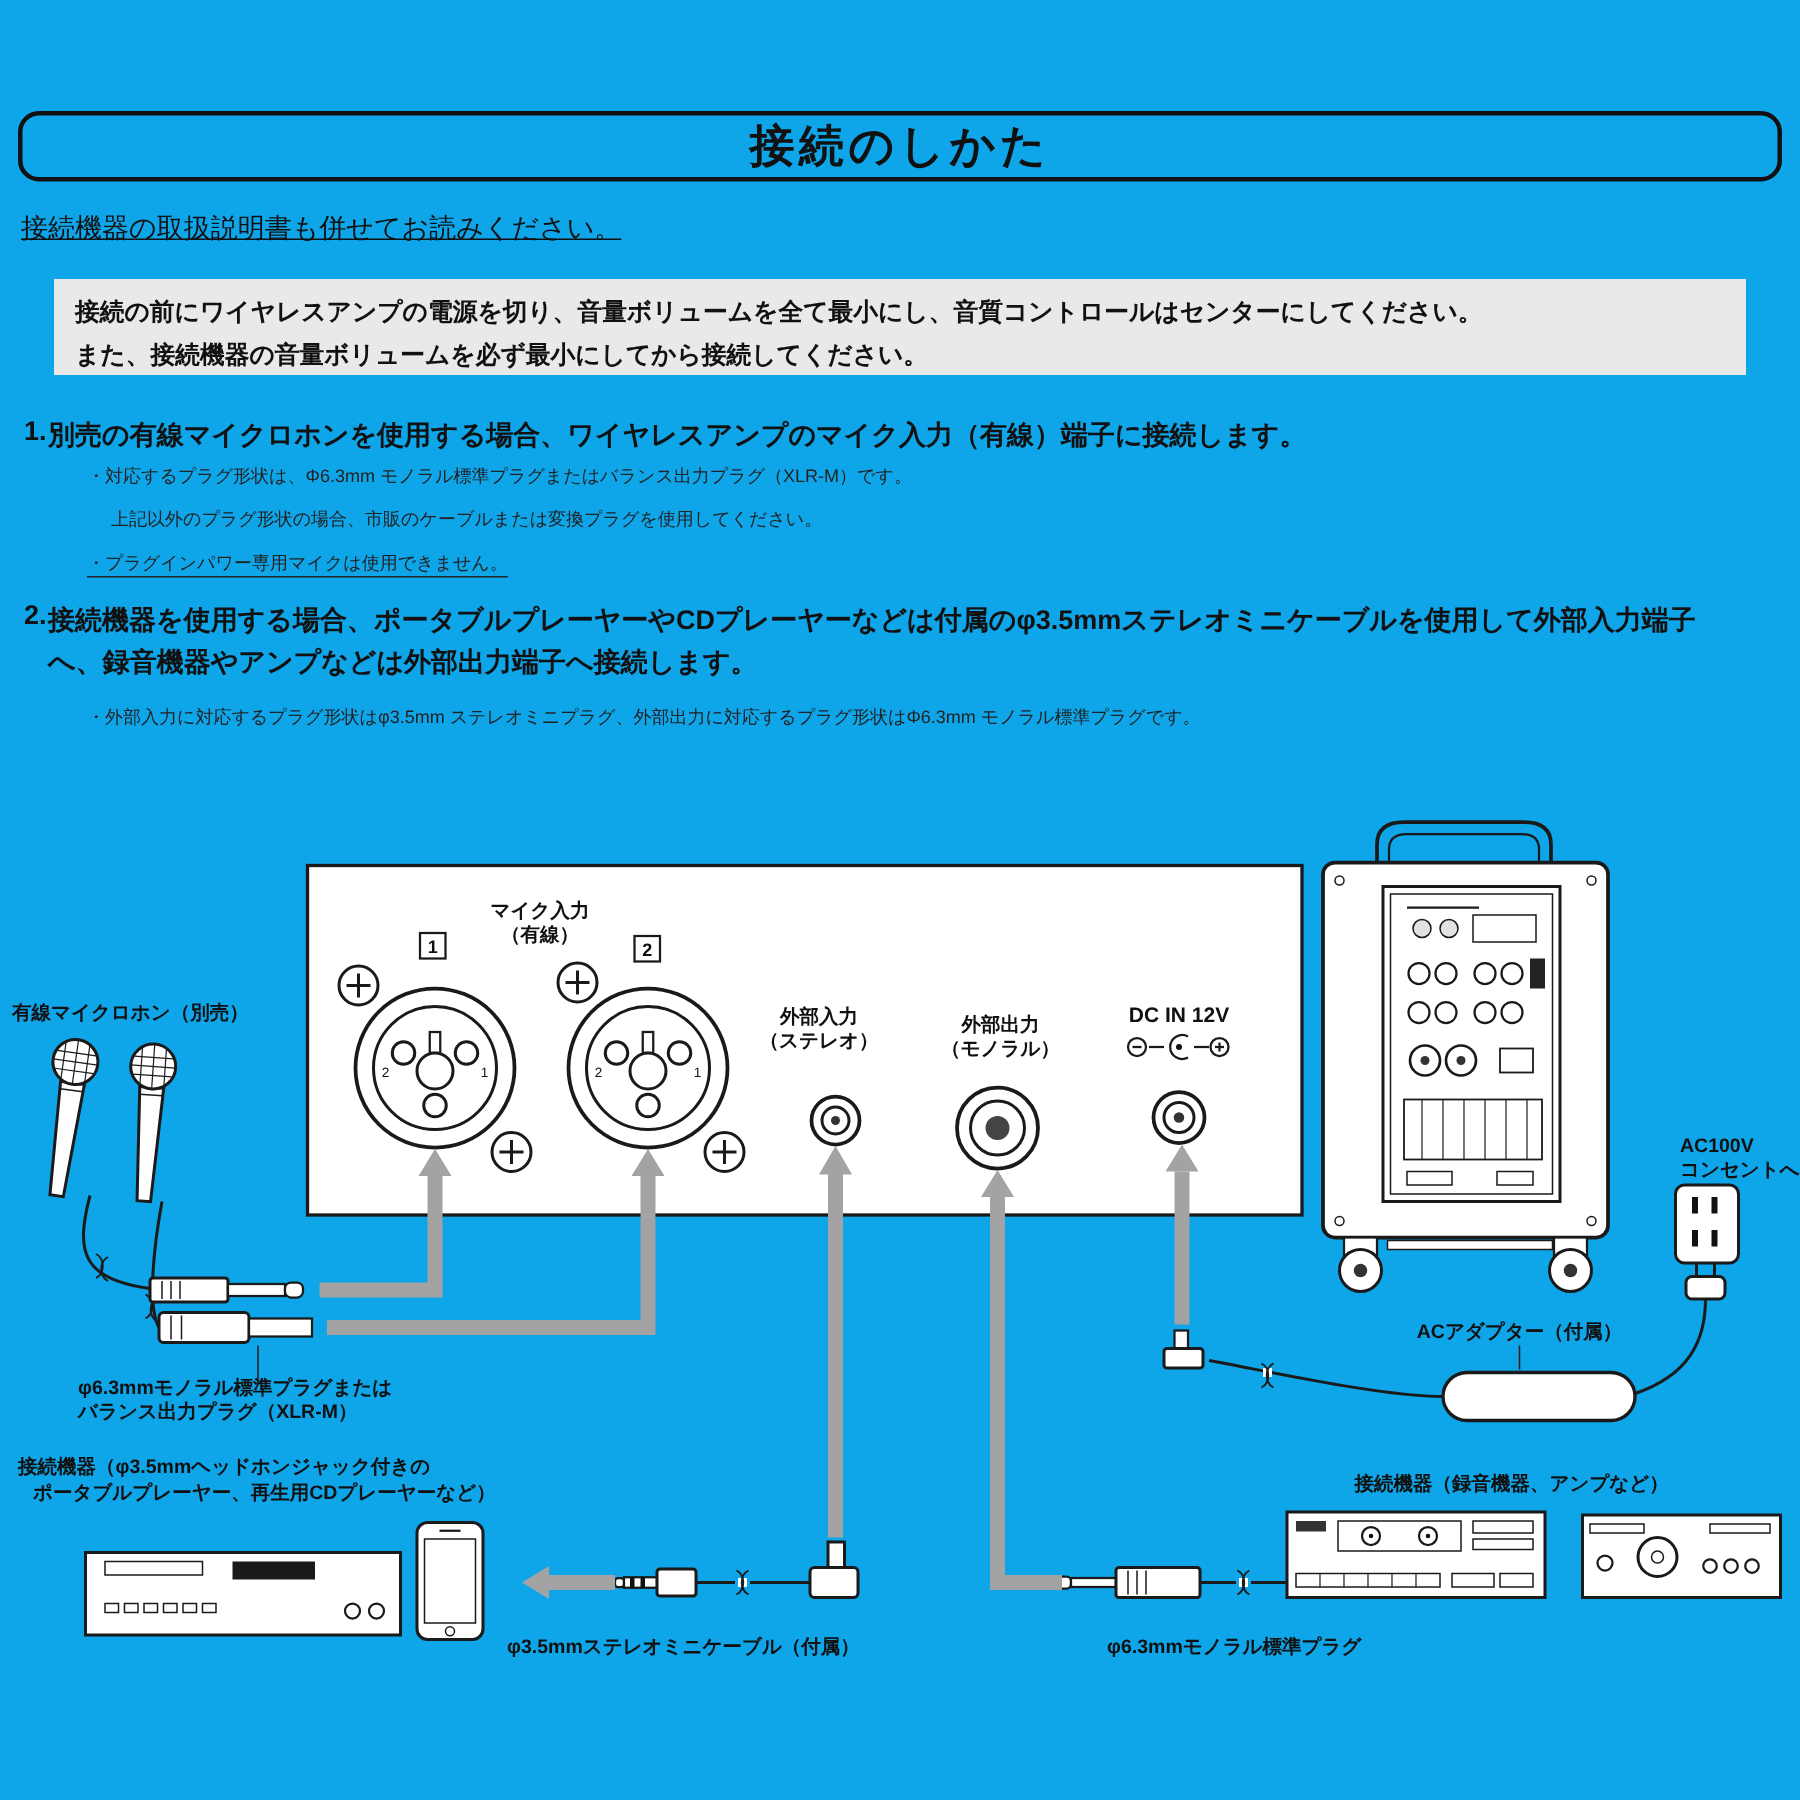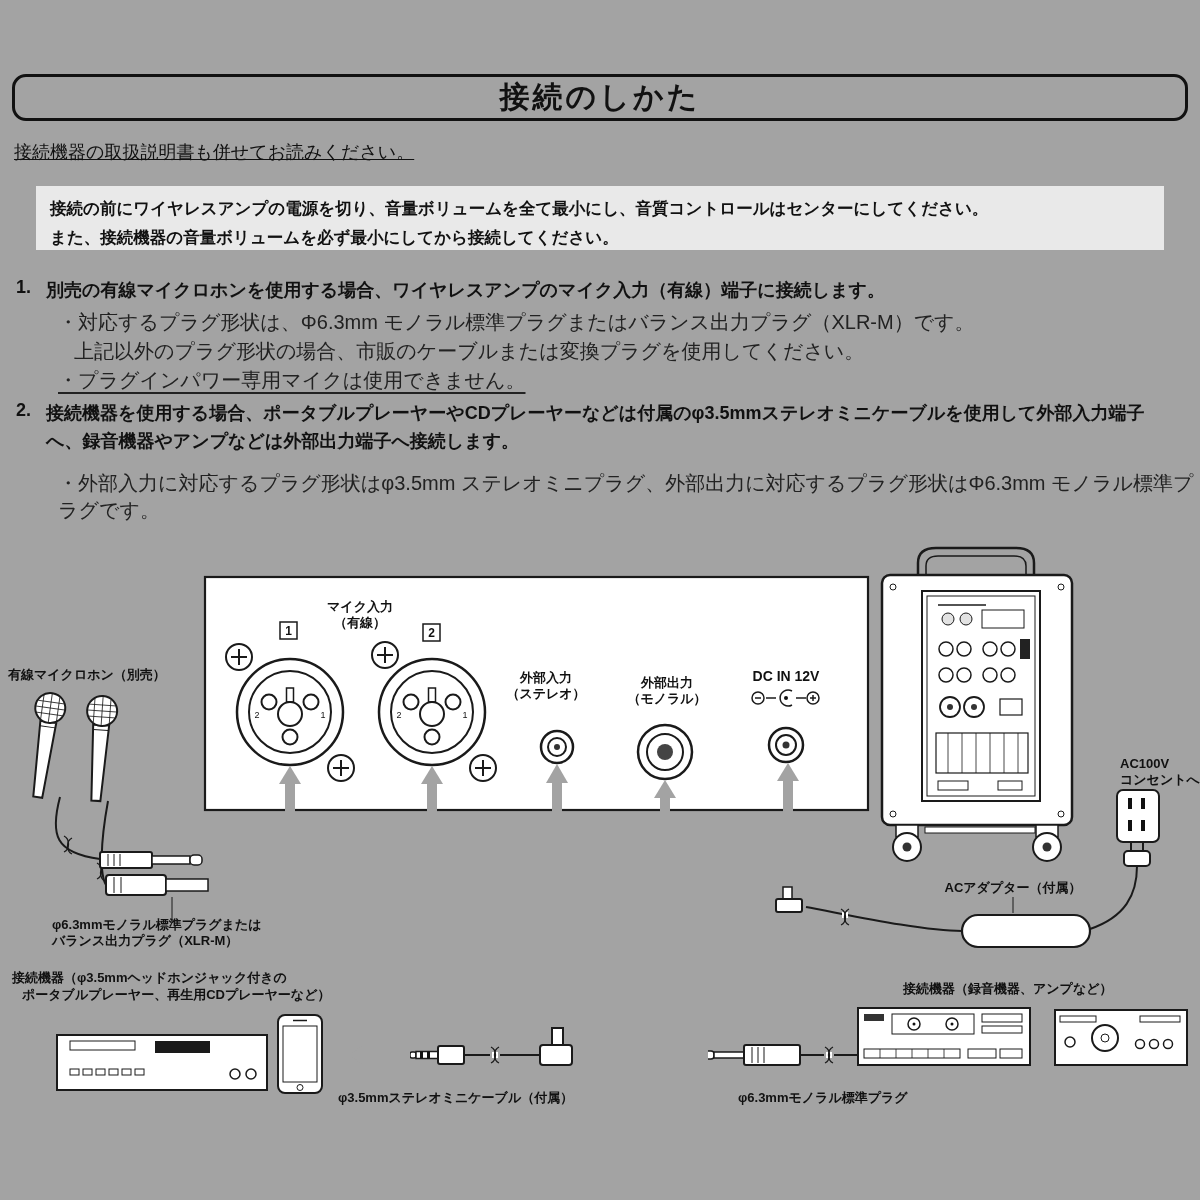--- a/index.html
+++ b/index.html
@@ -2,39 +2,39 @@
 <html><head>
 <meta charset="utf-8">
 <style>
   * { margin:0; padding:0; box-sizing:border-box; }
   html,body { background:#fff; }
   body {
     width:1200px; height:1200px;
     font-family:"Liberation Sans","DejaVu Sans",sans-serif;
     color:#111;
   }
-  .page { position:relative; width:1200px; height:1200px; background:#a3a3a3; overflow:hidden; }
+  .page { position:relative; width:1200px; height:1200px; background:#0ea5e9; overflow:hidden; }
 
   .title-bar {
     position:absolute; left:12px; top:74px; width:1176px; height:47px;
     border:3.5px solid #111; border-radius:14px;
     display:flex; align-items:center; justify-content:center;
     font-size:30px; font-weight:bold; letter-spacing:3px;
   }
   .intro { position:absolute; left:14px; top:140px; font-size:18px;text-decoration:underline; }
   .warning-box {
     position:absolute; left:36px; top:186px; width:1128px; height:64px;
     background:#e9e9e9; padding:8px 14px; font-size:16.5px; line-height:1.75;font-weight:bold;
   }
   .step { position:absolute; left:16px; width:1170px; }
   .step1 { top:277px; }
   .step2 { top:400px; }
   .step-num { position:absolute; left:0; top:0; font-size:18px; font-weight:bold; }
-  .step-text { margin-left:30px; font-size:18px; font-weight:bold; line-height:1.55; width:1130px; }
-  .note { position:absolute; font-size:20px; color:#222; }
+  .step-text { margin-left:16px; font-size:18px; font-weight:bold; line-height:1.55; width:1130px; }
+  .note { position:absolute; font-size:12px; color:#222; }
   .n1a { left:58px; top:309px; }
   .n1b { left:74px; top:338px; }
   .n1c { left:58px; top:367px; text-decoration:underline; text-underline-offset:5px; }
   .n2a { left:58px; top:470px; }
   .n2b { left:58px; top:499px; }
 
   .diagram { position:absolute; left:0; top:535px; }
   svg text { font-family:"Liberation Sans","DejaVu Sans",sans-serif; fill:#111; }
   .t13 { font-size:13px; font-weight:bold; }
   .t14 { font-size:14px; font-weight:bold; }

